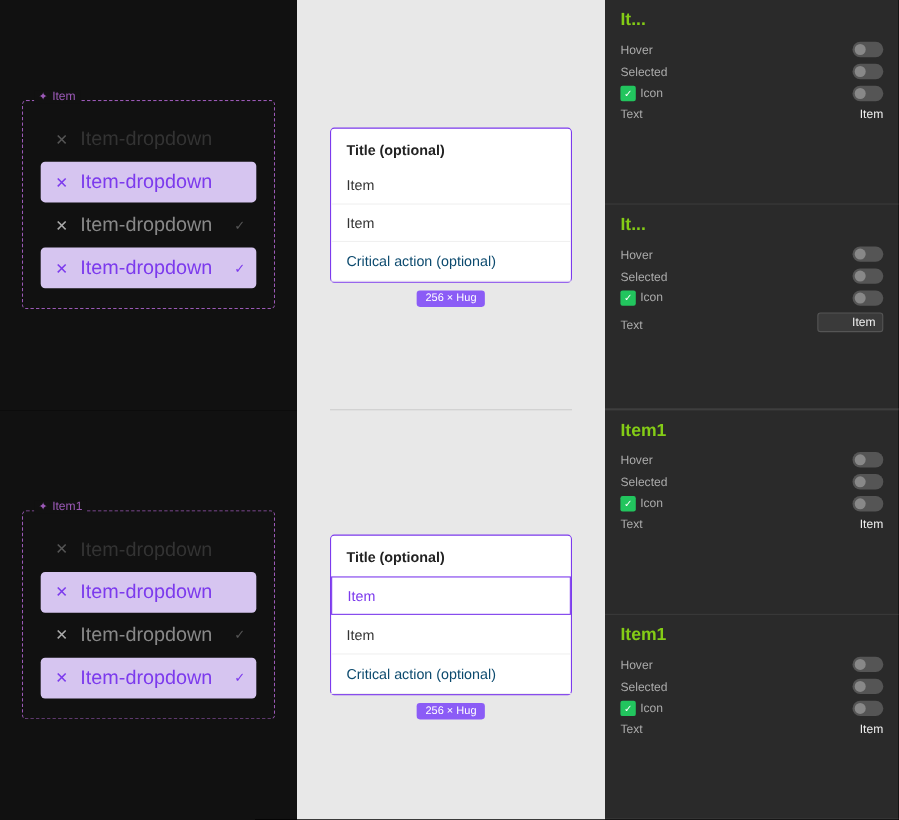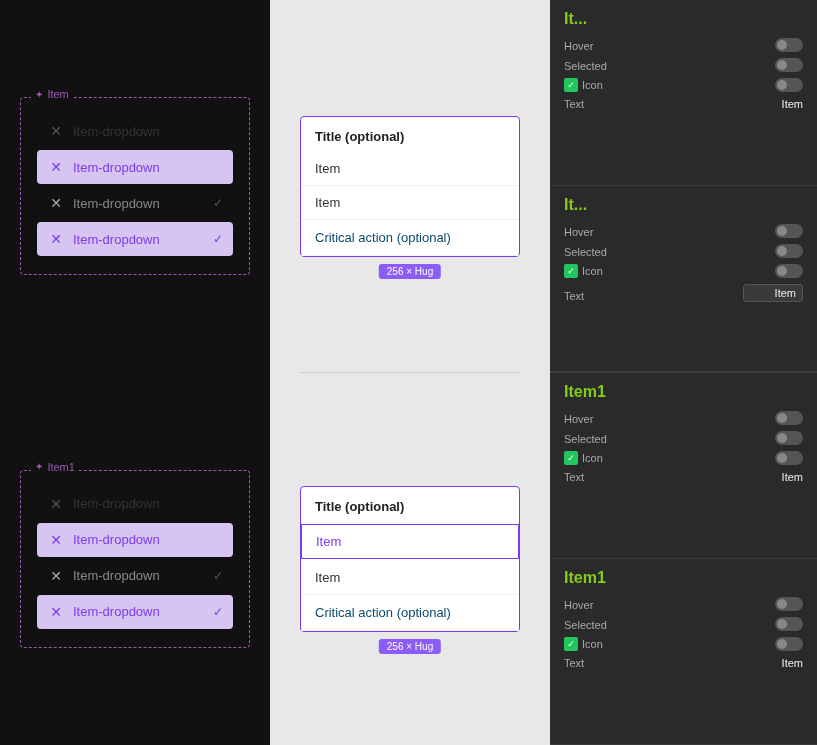--- a/index.html
+++ b/index.html
@@ -80,21 +80,21 @@
       align-items: center;
       justify-content: center;
       font-size: 14px;
     }
 
     .dropdown-item.highlighted .item-icon {
       color: #7c3aed;
     }
 
     .dropdown-item .item-label {
-      font-size: 13px;
+      font-size: 18px;
       color: #333;
       flex: 1;
     }
 
     .dropdown-item.highlighted .item-label {
       color: #7c3aed;
     }
 
     .dropdown-item.muted .item-icon { color: #aaa; }
     .dropdown-item.muted .item-label { color: #888; }

